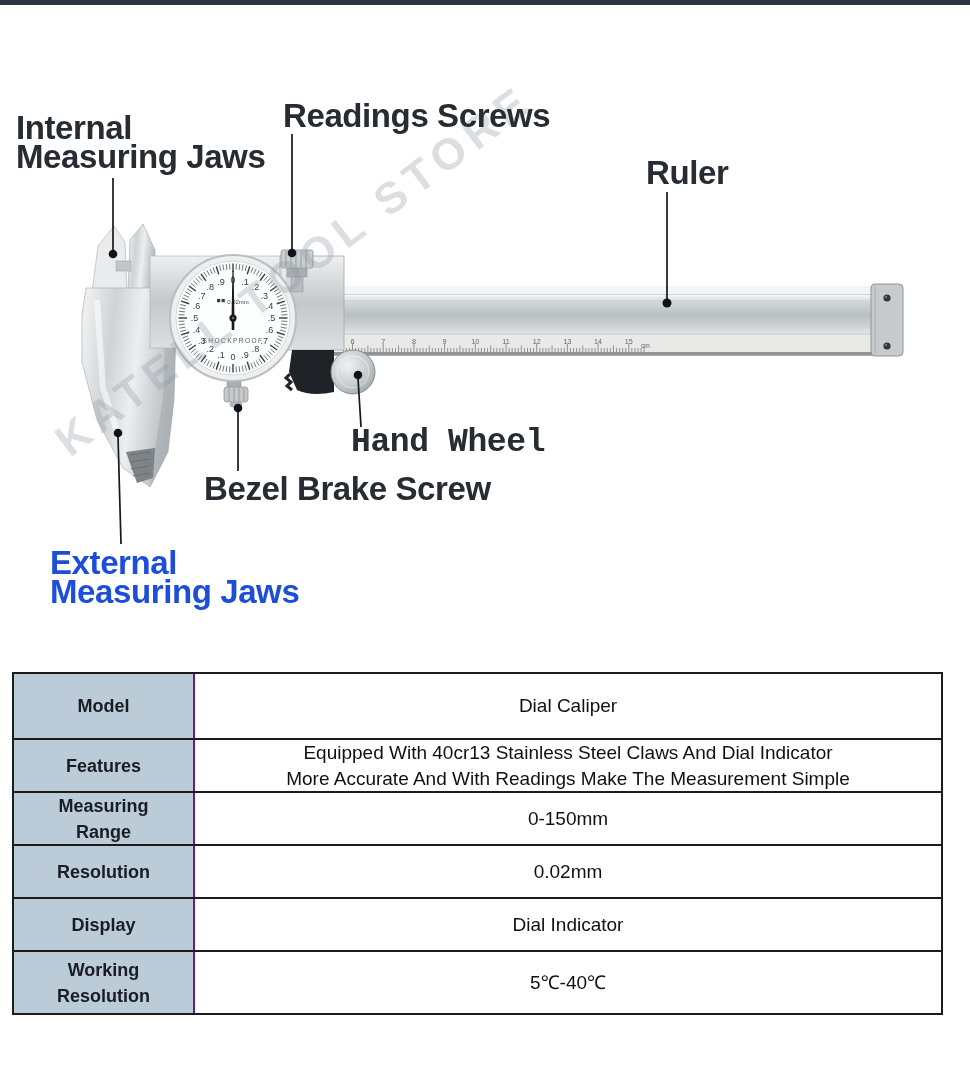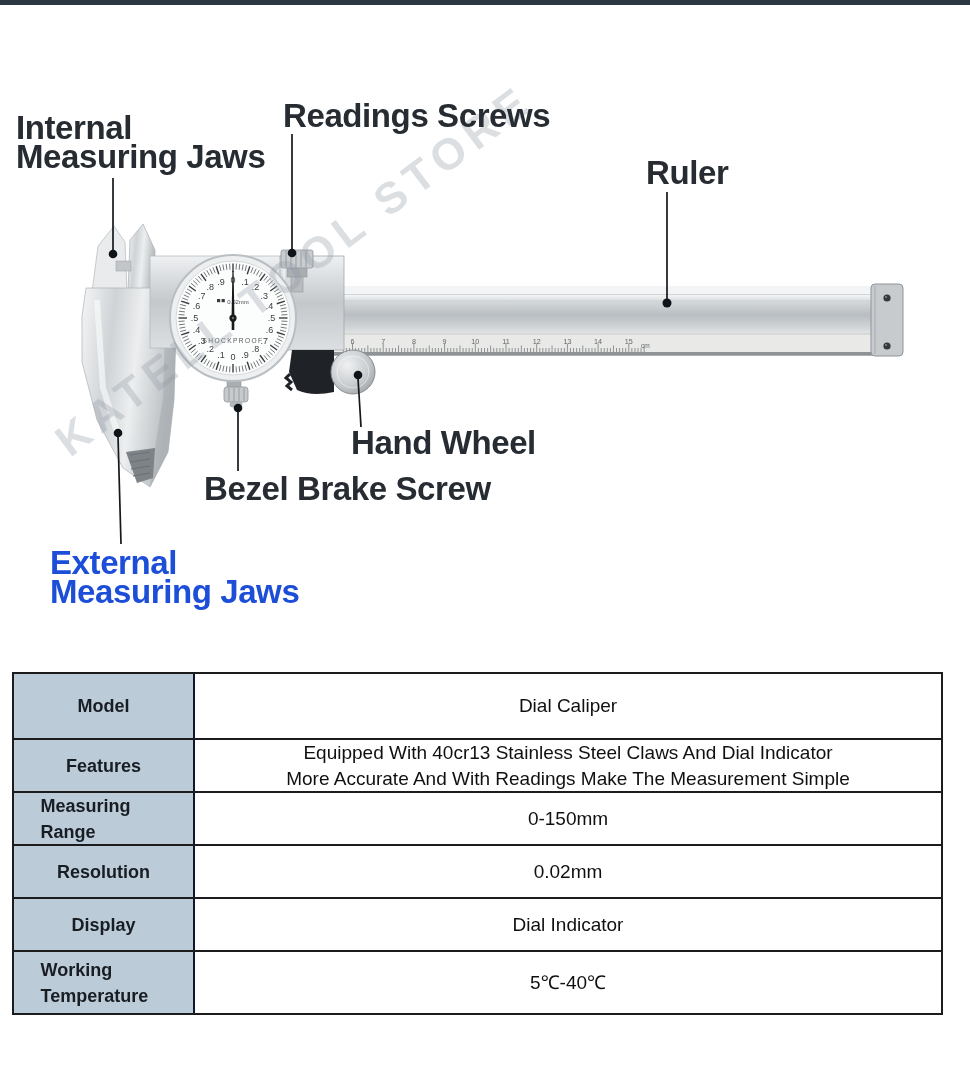--- a/index.html
+++ b/index.html
@@ -18,21 +18,21 @@
   
   .spec-table{
     position:absolute;left:12px;top:672px;width:931px;
     border:2px solid #1c1c1c;box-sizing:border-box;background:#fff;
   }
   .spec-row{display:flex;box-sizing:border-box;border-top:2px solid #1c1c1c;}
   .spec-row:first-child{border-top:none;}
   .spec-label{
     width:181px;flex:0 0 181px;background:var(--headbg,#bccbd8);
     display:flex;align-items:center;justify-content:center;box-sizing:border-box;
-    border-right:2px solid #0f172a;text-align:left;
+    border-right:2px solid #701a75;text-align:center;
   }
   .spec-label div{
     font-weight:bold;font-size:18px;line-height:26px;color:#181d23;max-width:126px;
   }
   .spec-value{
     flex:1;display:flex;flex-direction:column;align-items:center;justify-content:center;
     text-align:center;
   }
   .spec-value div{font-weight:normal;font-size:19px;line-height:26px;color:#101010;}
   .h66{height:64px;} .h66b{height:53px;} .h65{height:63px;}
@@ -406,21 +406,21 @@
           <circle cx="118" cy="433" r="4.3"></circle>
       </g>
     </svg>
 
     <div class="part-label" style="left:16px;top:113px;">
       <div>Internal</div>
       <div>Measuring Jaws</div>
     </div>
     <div class="part-label" style="left:283px;top:101px;">Readings Screws</div>
     <div class="part-label" style="left:646px;top:158px;">Ruler</div>
-    <div class="part-label" style="left:351px;top:428px;">Hand Wheel</div>
+    <div class="part-label" style="left:351px;top:428px;font-family:Liberation Mono, monospace;">Hand Wheel</div>
     <div class="part-label" style="left:204px;top:474px;">Bezel Brake Screw</div>
     <div class="part-label navy" style="left:50px;top:548px;">
       <div>External</div>
       <div>Measuring Jaws</div>
     </div>
   </div>
 
   <div class="spec-table">
     <div class="spec-row h66">
       <div class="spec-label">
@@ -458,21 +458,21 @@
     <div class="spec-row h66b">
       <div class="spec-label">
           <div>Display</div>
         </div>
       <div class="spec-value">
           <div>Dial Indicator</div>
         </div>
     </div>
     <div class="spec-row h65">
       <div class="spec-label">
-          <div>Working Temperature</div>
+          <div>Working Resolution</div>
         </div>
       <div class="spec-value">
           <div>5℃-40℃</div>
         </div>
     </div>
   </div>
 
 </div>
 
 </body></html>

